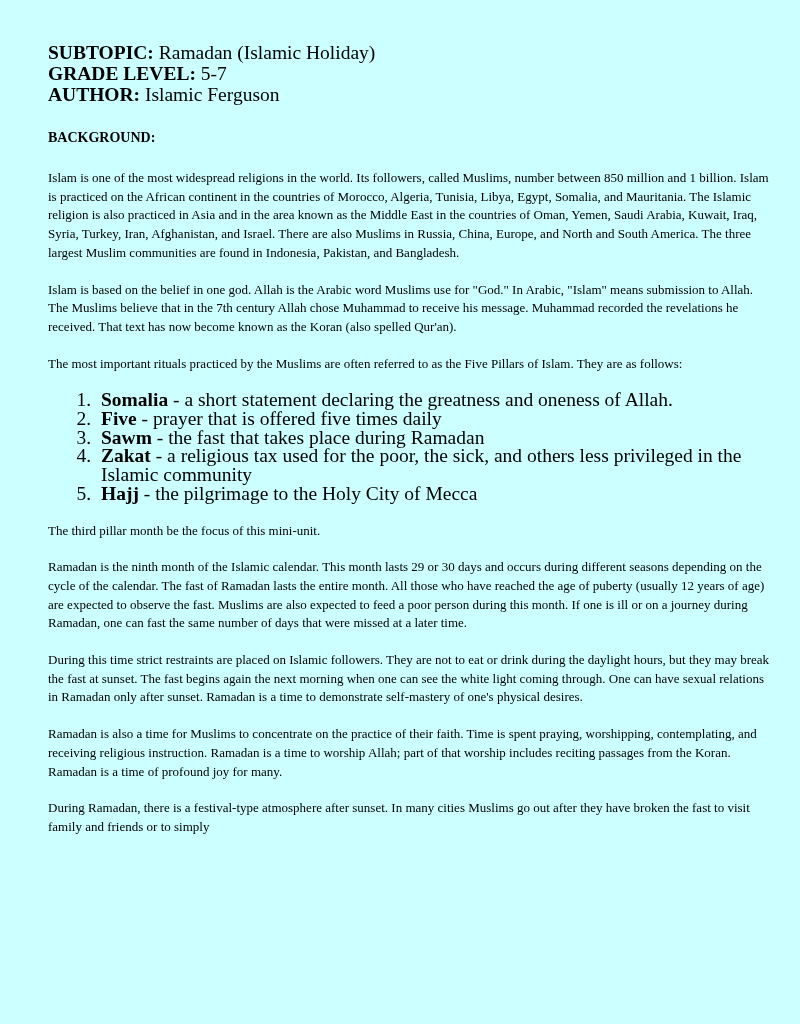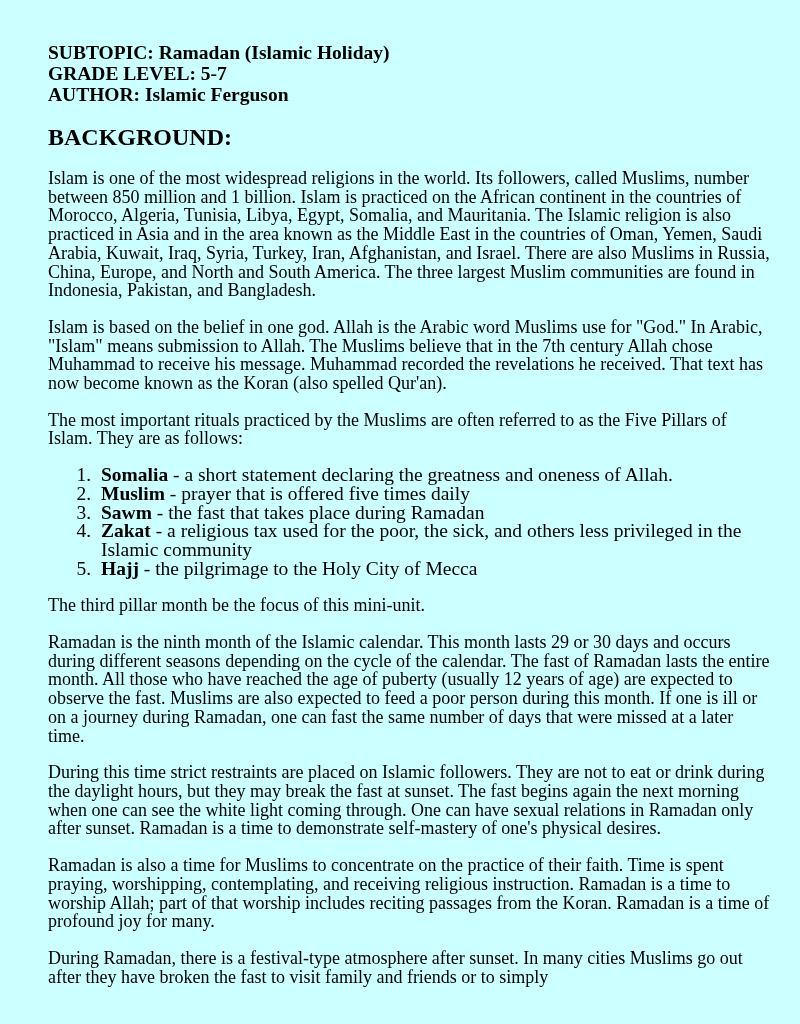--- a/index.html
+++ b/index.html
@@ -26,30 +26,30 @@
     line-height: 21px;
     margin: 0 0 22px 0;
   }
   .meta-line {
     white-space: nowrap;
   }
   .meta-label {
     font-weight: bold;
   }
   .meta-value {
-    font-weight: bold;
+    font-weight: normal;
   }
   .section-head {
-    font-size: 24px;
+    font-size: 14px;
     line-height: 21px;
     font-weight: bold;
     margin: 0 0 21px 0;
   }
   p.para {
-    font-size: 18px;
+    font-size: 13px;
     line-height: 18.7px;
     margin: 0 0 18px 0;
     text-align: left;
     max-width: 722px;
   }
   ol.pillars {
     font-size: 19.5px;
     line-height: 18.7px;
     margin: 0 0 18px 0;
     padding-left: 48px;
@@ -77,21 +77,21 @@
   <div class="section-head">BACKGROUND:</div>
 
   <p class="para">Islam is one of the most widespread religions in the world. Its followers, called Muslims, number between 850 million and 1 billion. Islam is practiced on the African continent in the countries of Morocco, Algeria, Tunisia, Libya, Egypt, Somalia, and Mauritania. The Islamic religion is also practiced in Asia and in the area known as the Middle East in the countries of Oman, Yemen, Saudi Arabia, Kuwait, Iraq, Syria, Turkey, Iran, Afghanistan, and Israel. There are also Muslims in Russia, China, Europe, and North and South America. The three largest Muslim communities are found in Indonesia, Pakistan, and Bangladesh.</p>
 
   <p class="para">Islam is based on the belief in one god. Allah is the Arabic word Muslims use for "God." In Arabic, "Islam" means submission to Allah. The Muslims believe that in the 7th century Allah chose Muhammad to receive his message. Muhammad recorded the revelations he received. That text has now become known as the Koran (also spelled Qur'an).</p>
 
   <p class="para">The most important rituals practiced by the Muslims are often referred to as the Five Pillars of Islam. They are as follows:</p>
 
   <ol class="pillars">
     <li><span class="term">Somalia</span><span> - a short statement declaring the greatness and oneness of Allah.</span></li>
-    <li><span class="term">Muslim</span><span> - prayer that is offered five times daily</span></li>
+    <li><span class="term">Five</span><span> - prayer that is offered five times daily</span></li>
     <li><span class="term">Sawm</span><span> - the fast that takes place during Ramadan</span></li>
     <li><span class="term">Zakat</span><span> - a religious tax used for the poor, the sick, and others less privileged in the Islamic community</span></li>
     <li><span class="term">Hajj</span><span> - the pilgrimage to the Holy City of Mecca</span></li>
   </ol>
 
   <p class="para">The third pillar month be the focus of this mini-unit.</p>
 
   <p class="para">Ramadan is the ninth month of the Islamic calendar. This month lasts 29 or 30 days and occurs during different seasons depending on the cycle of the calendar. The fast of Ramadan lasts the entire month. All those who have reached the age of puberty (usually 12 years of age) are expected to observe the fast. Muslims are also expected to feed a poor person during this month. If one is ill or on a journey during Ramadan, one can fast the same number of days that were missed at a later time.</p>
 
   <p class="para">During this time strict restraints are placed on Islamic followers. They are not to eat or drink during the daylight hours, but they may break the fast at sunset. The fast begins again the next morning when one can see the white light coming through. One can have sexual relations in Ramadan only after sunset. Ramadan is a time to demonstrate self-mastery of one's physical desires.</p>

